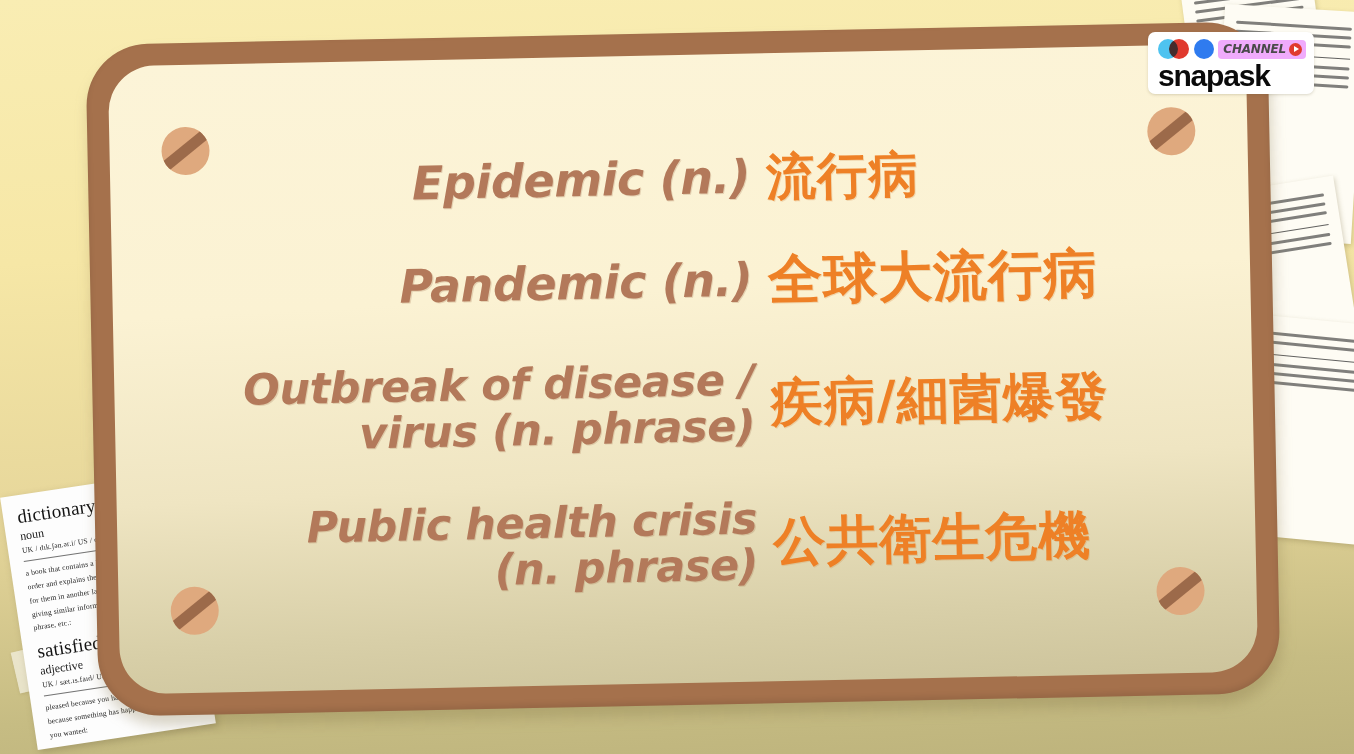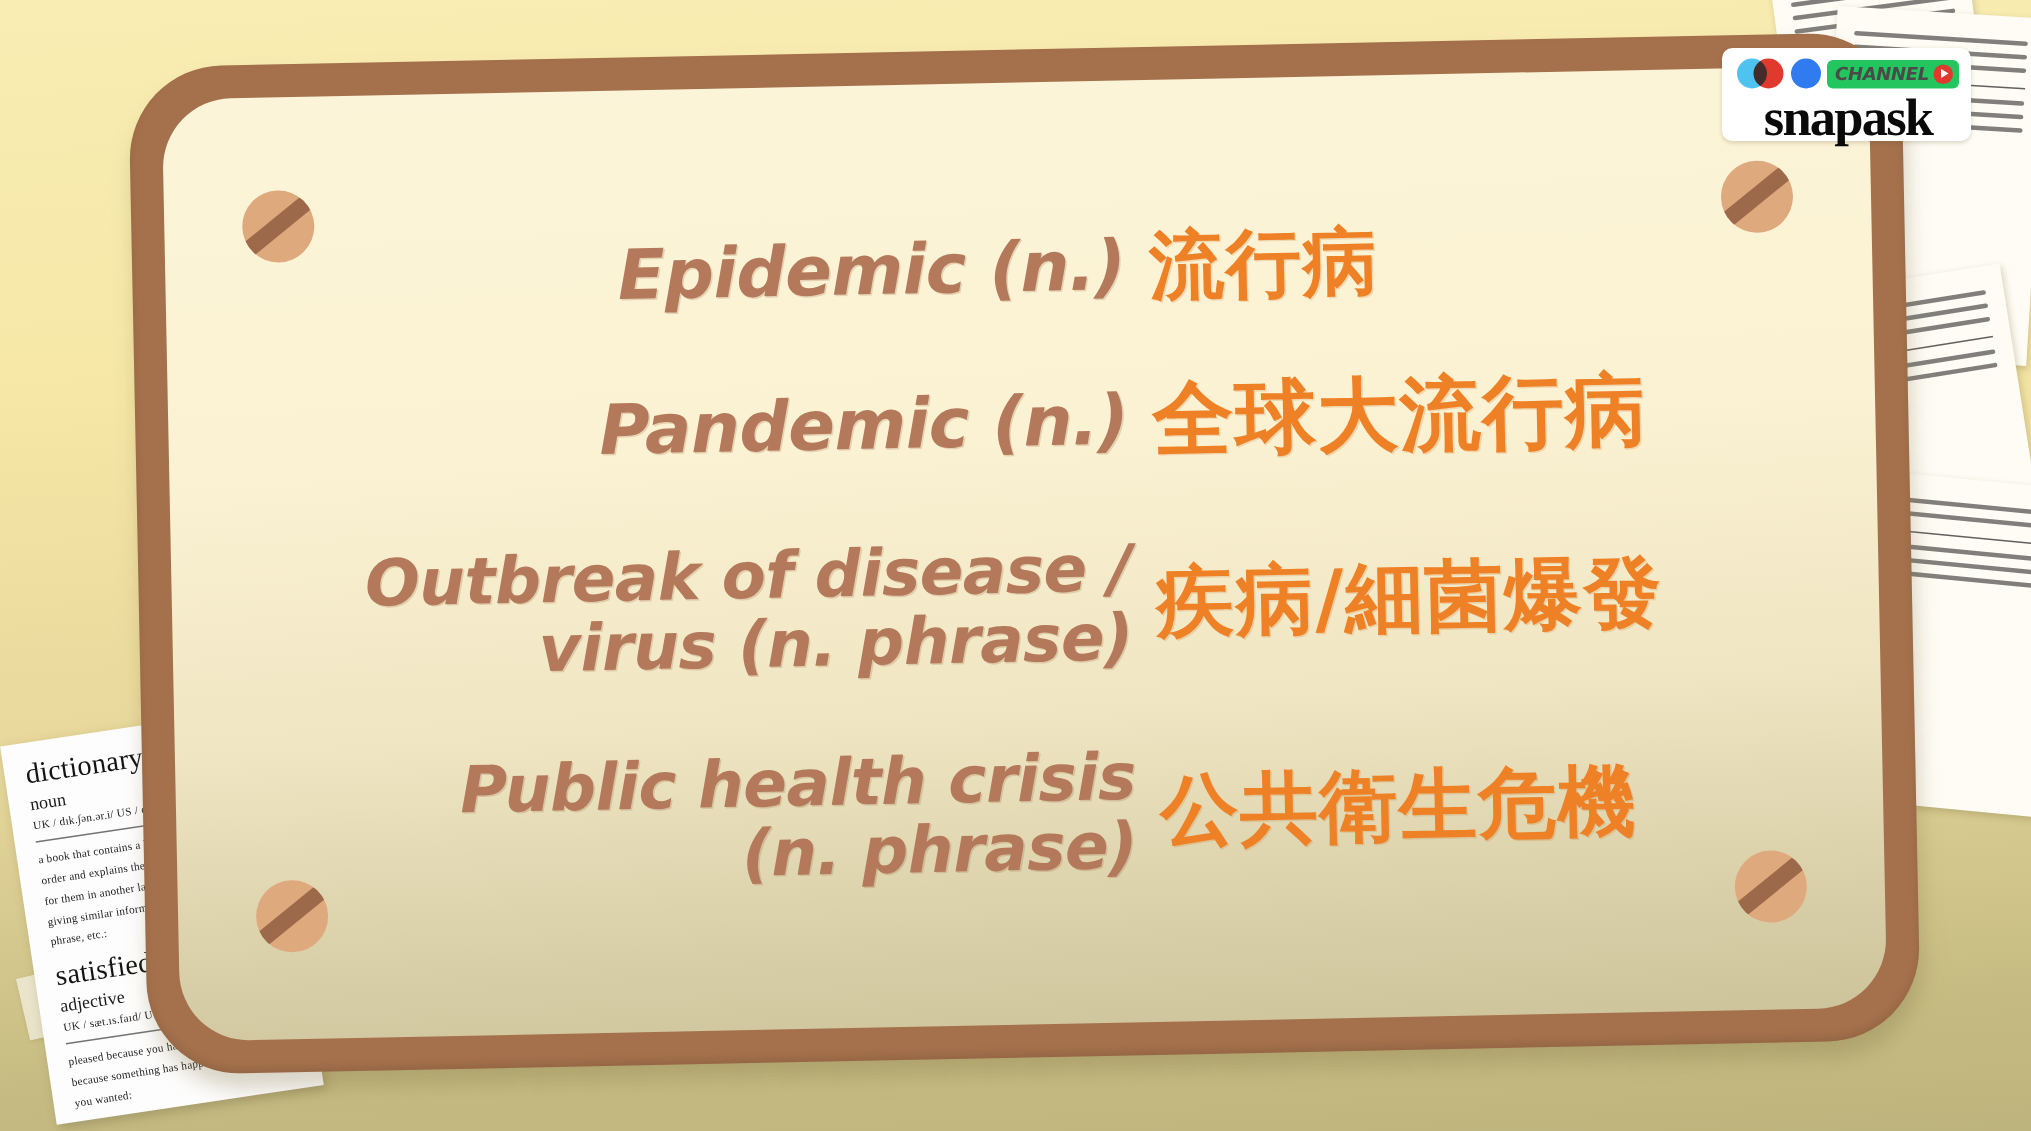--- a/index.html
+++ b/index.html
@@ -218,21 +218,21 @@
   #logo-dots i {
     position: absolute; top: 0;
     width: 20px; height: 20px; border-radius: 50%;
     display: block;
   }
   #dot-a { left: 0;   background: #4EC3F0; }
   #dot-b { left: 11px; background: #E0392E; mix-blend-mode: multiply; }
   #dot-c { left: 36px; background: #2F7BEF; }
   #logo-channel {
     margin-left: 4px;
-    background: #22c55e;
+    background: #f0abfc;
     border-radius: 4px;
     height: 19px;
     display: flex;
     align-items: center;
     padding: 0 4px 0 5px;
     gap: 3px;
   }
   #logo-channel .txt {
     font-family: "DejaVu Sans", "Liberation Sans", sans-serif;
     font-weight: bold;
@@ -249,28 +249,27 @@
   }
   #play-badge::after {
     content: "";
     position: absolute;
     left: 5px; top: 3.5px;
     border-left: 5px solid #fff;
     border-top: 3px solid transparent;
     border-bottom: 3px solid transparent;
   }
   #logo-word {
-    font-family: Liberation Serif, serif;
+    font-family: Liberation Sans, sans-serif;
     font-weight: bold;
-    font-size: 35px;
+    font-size: 30px;
     color: #0A0A0A;
     letter-spacing: -1.2px;
     line-height: 1;
     margin-top: 1px;
-    text-align: center;
   }
 </style>
 </head>
 <body>
 
 <div id="stage">
 
   <div class="paper" id="paper-tr-a">
     <span class="ln sm"></span>
       <span class="ln sm"></span>

